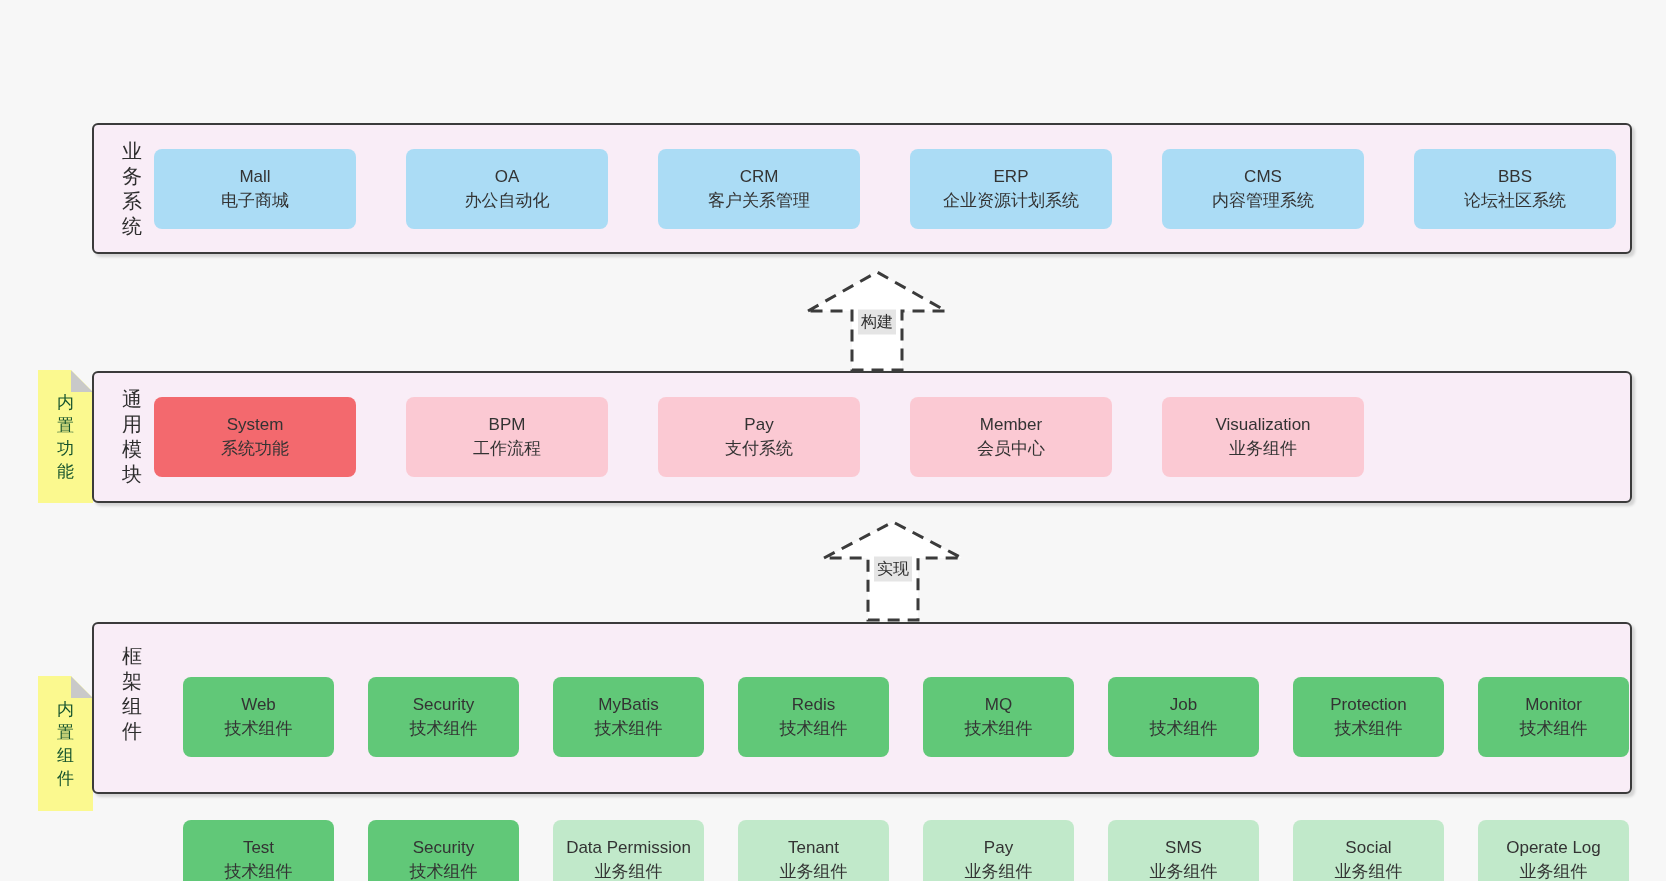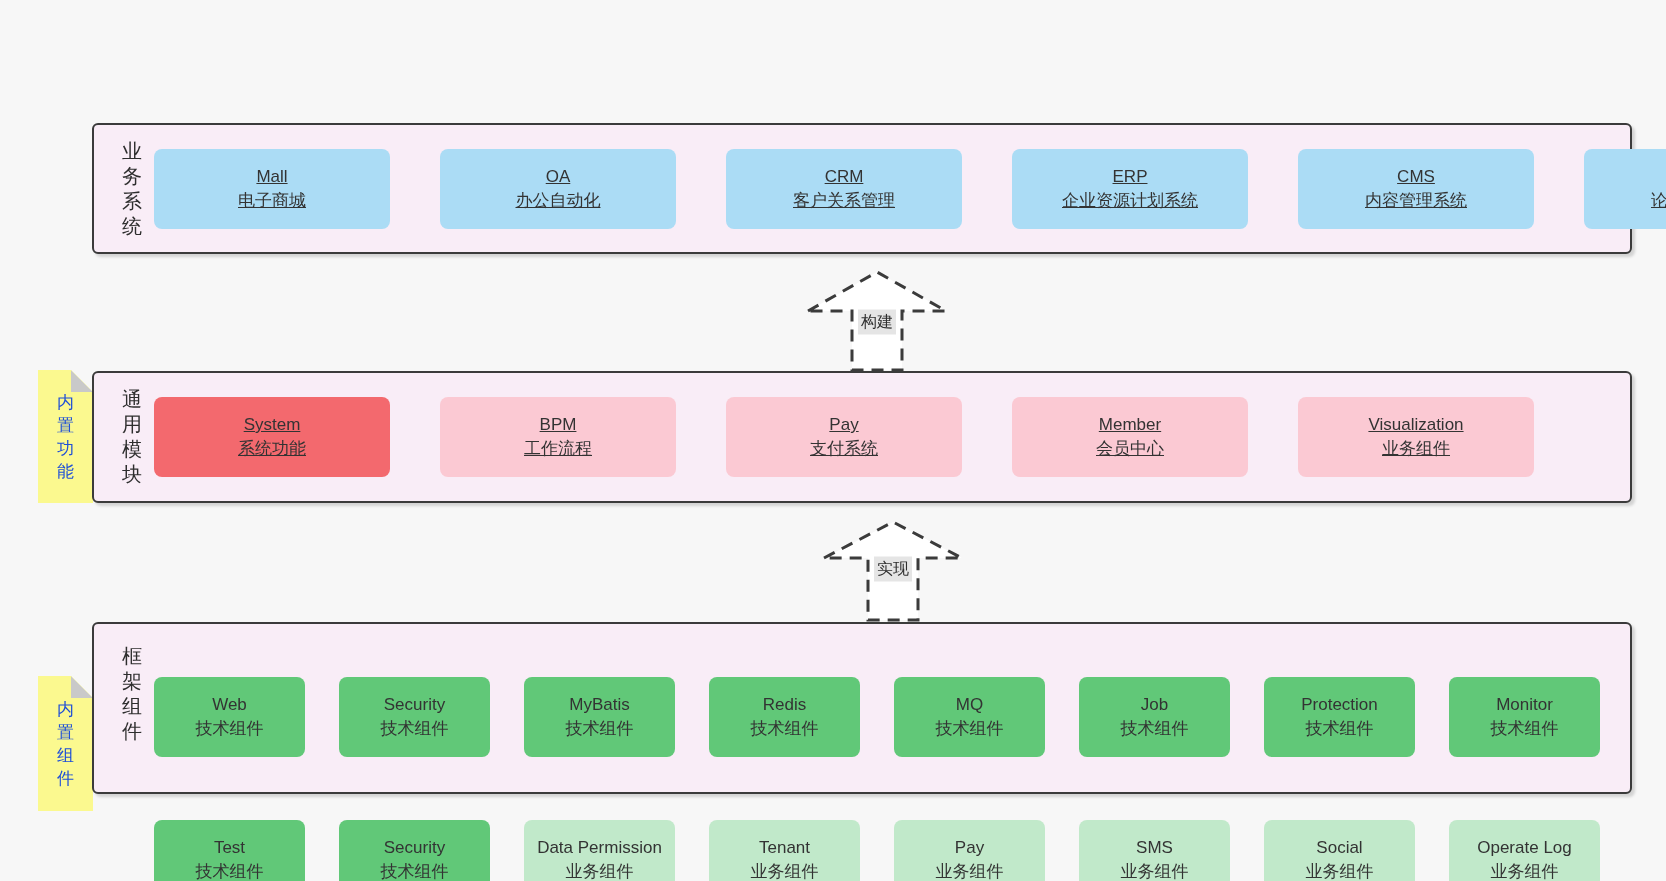--- a/index.html
+++ b/index.html
@@ -17,21 +17,21 @@
     position:absolute;left:92px;width:1540px;
     box-sizing:border-box;
     background:var(--band-bg,#f9edf7);
     border:2px solid var(--band-border,#3b3b3b);
     border-radius:6px;
     box-shadow:3px 3px 3px rgba(0,0,0,.15);
     display:flex;
   }
   .band-top{top:123px;height:131px;}
   .band-mid{top:371px;height:132px;}
-  .band-bot{top:622px;height:172px;}
+  .band-bot{top:622px;height:172px;gap:29px;}
 
   .band-label{
     width:60px;flex:0 0 60px;
     display:flex;align-items:center;justify-content:center;
     font-size:20px;line-height:25px;
     color:#2e2e2e;text-align:center;
   }
   .band-label .vtext{width:22px;word-break:break-all;margin-left:16px;}
   .band-bot .band-label .vtext{transform:translateY(-14px);}
 
@@ -40,21 +40,21 @@
   .band-grid .grid-row{display:flex;gap:34px;}
 
   
   .node{
     box-sizing:border-box;
     height:80px;border-radius:8px;
     display:flex;flex-direction:column;align-items:center;justify-content:center;
     text-align:center;font-size:17px;line-height:24px;
     padding:2px 6px;
   }
-  .node-wide{width:236px;text-decoration:underline;}
+  .node-wide{width:202px;}
   .node-sm{width:151px;margin-top:38px;}
   .blue{background:var(--blue,#abdcf5);}
   .red{background:var(--red,#f3696e);}
   .pink{background:var(--pink,#fbc9d3);}
   .green{background:var(--green,#61c878);}
   .green-light{background:var(--green-light,#c1e9ca);}
   .node .t,.node .s{display:block;}
 
   
   .note{
@@ -62,21 +62,21 @@
     background:var(--note-yellow,#fbf98f);
     box-shadow:1px 2px 3px rgba(0,0,0,.18);
     clip-path:polygon(0 0,calc(100% - 22px) 0,100% 22px,100% 100%,0 100%);
     display:flex;align-items:center;justify-content:center;
     z-index:1;
   }
   .note-mid{top:370px;height:133px;}
   .note-bot{top:676px;height:135px;}
   .note .note-text{
     width:18px;word-break:break-all;
-    font-size:17px;line-height:23px;color:#1d4ed8;text-align:center;
+    font-size:17px;line-height:23px;color:#14532d;text-align:center;
   }
   .note-fold{
     position:absolute;top:0;right:0;width:22px;height:22px;
     background:var(--fold-gray,#c9c9c9);
     clip-path:polygon(0 0,100% 100%,0 100%);
   }
   .band{z-index:2;}
 
   
   .arrows-svg{position:absolute;left:0;top:0;z-index:0;}

